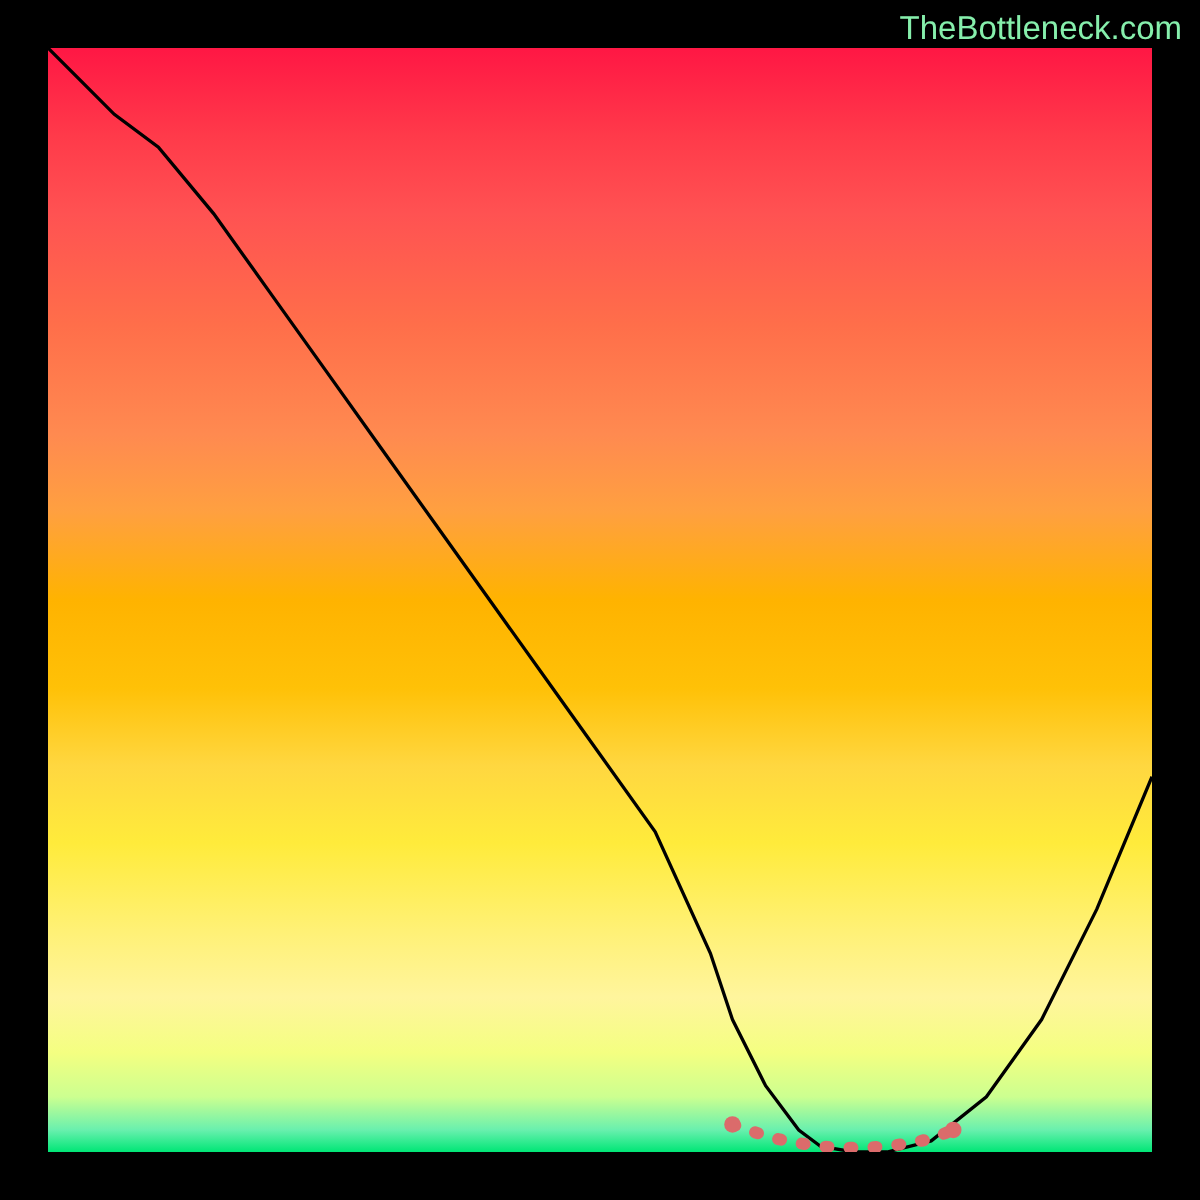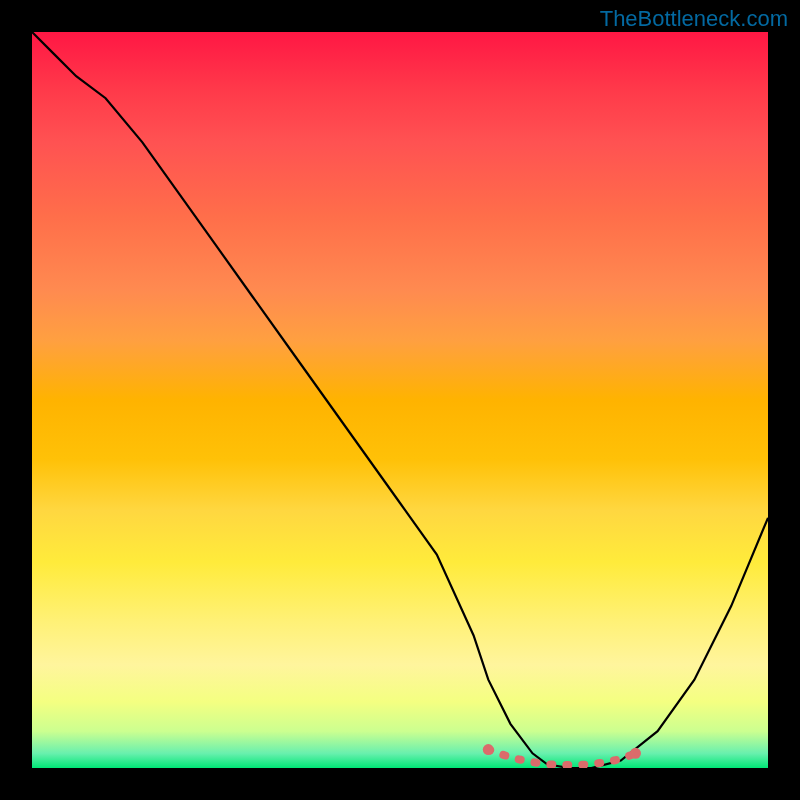--- a/index.html
+++ b/index.html
@@ -7,21 +7,21 @@
     width: 800px;
     height: 800px;
     background: #000;
     position: relative;
     font-family: Arial, sans-serif;
   }
   .watermark {
     position: absolute;
     top: 6px;
     right: 12px;
-    color: #0369a1;
+    color: #86efac;
     font-size: 22px;
     font-weight: normal;
     z-index: 10;
   }
   .plot-area {
     position: absolute;
     left: 32px;
     top: 32px;
     width: 736px;
     height: 736px;

